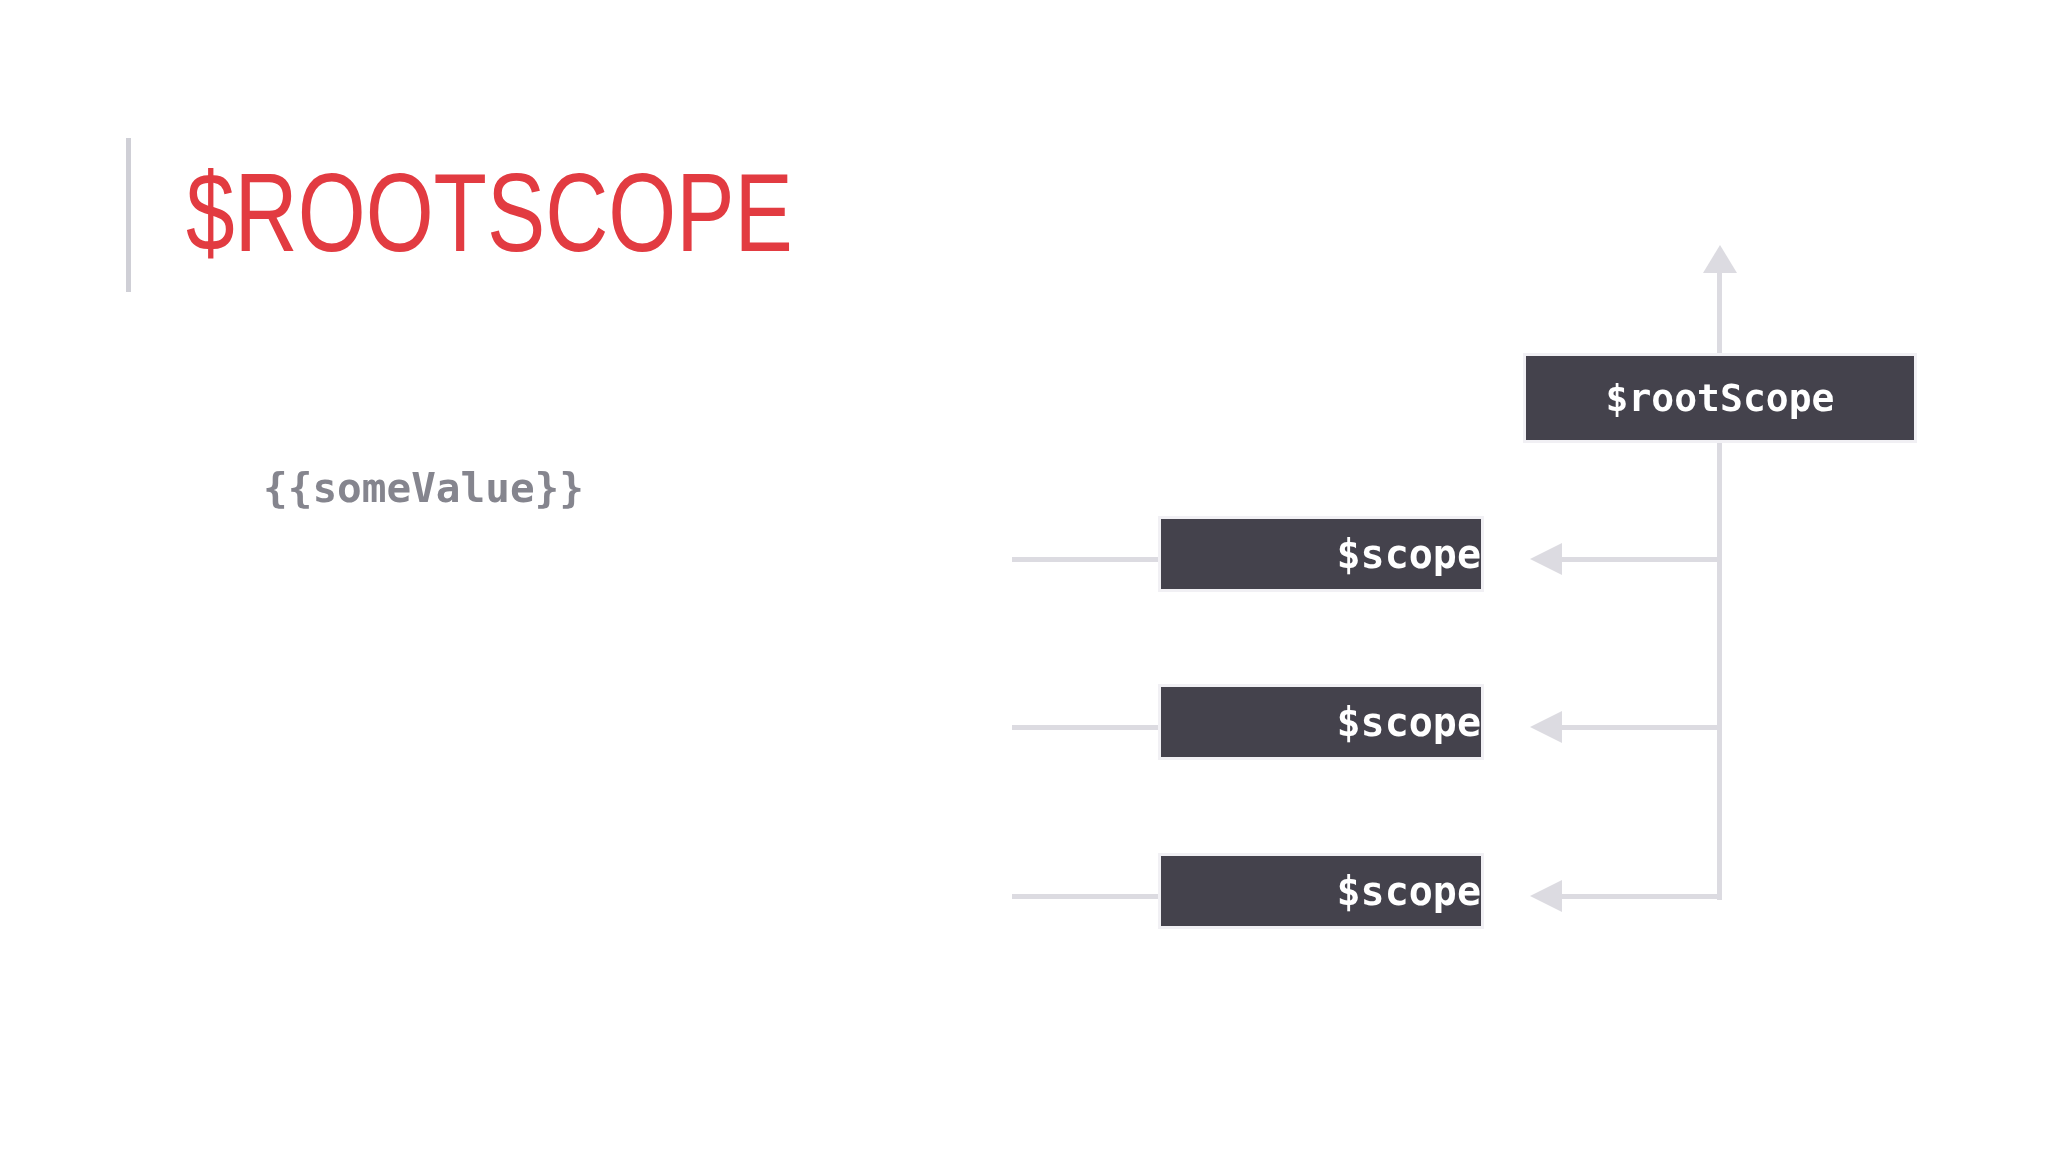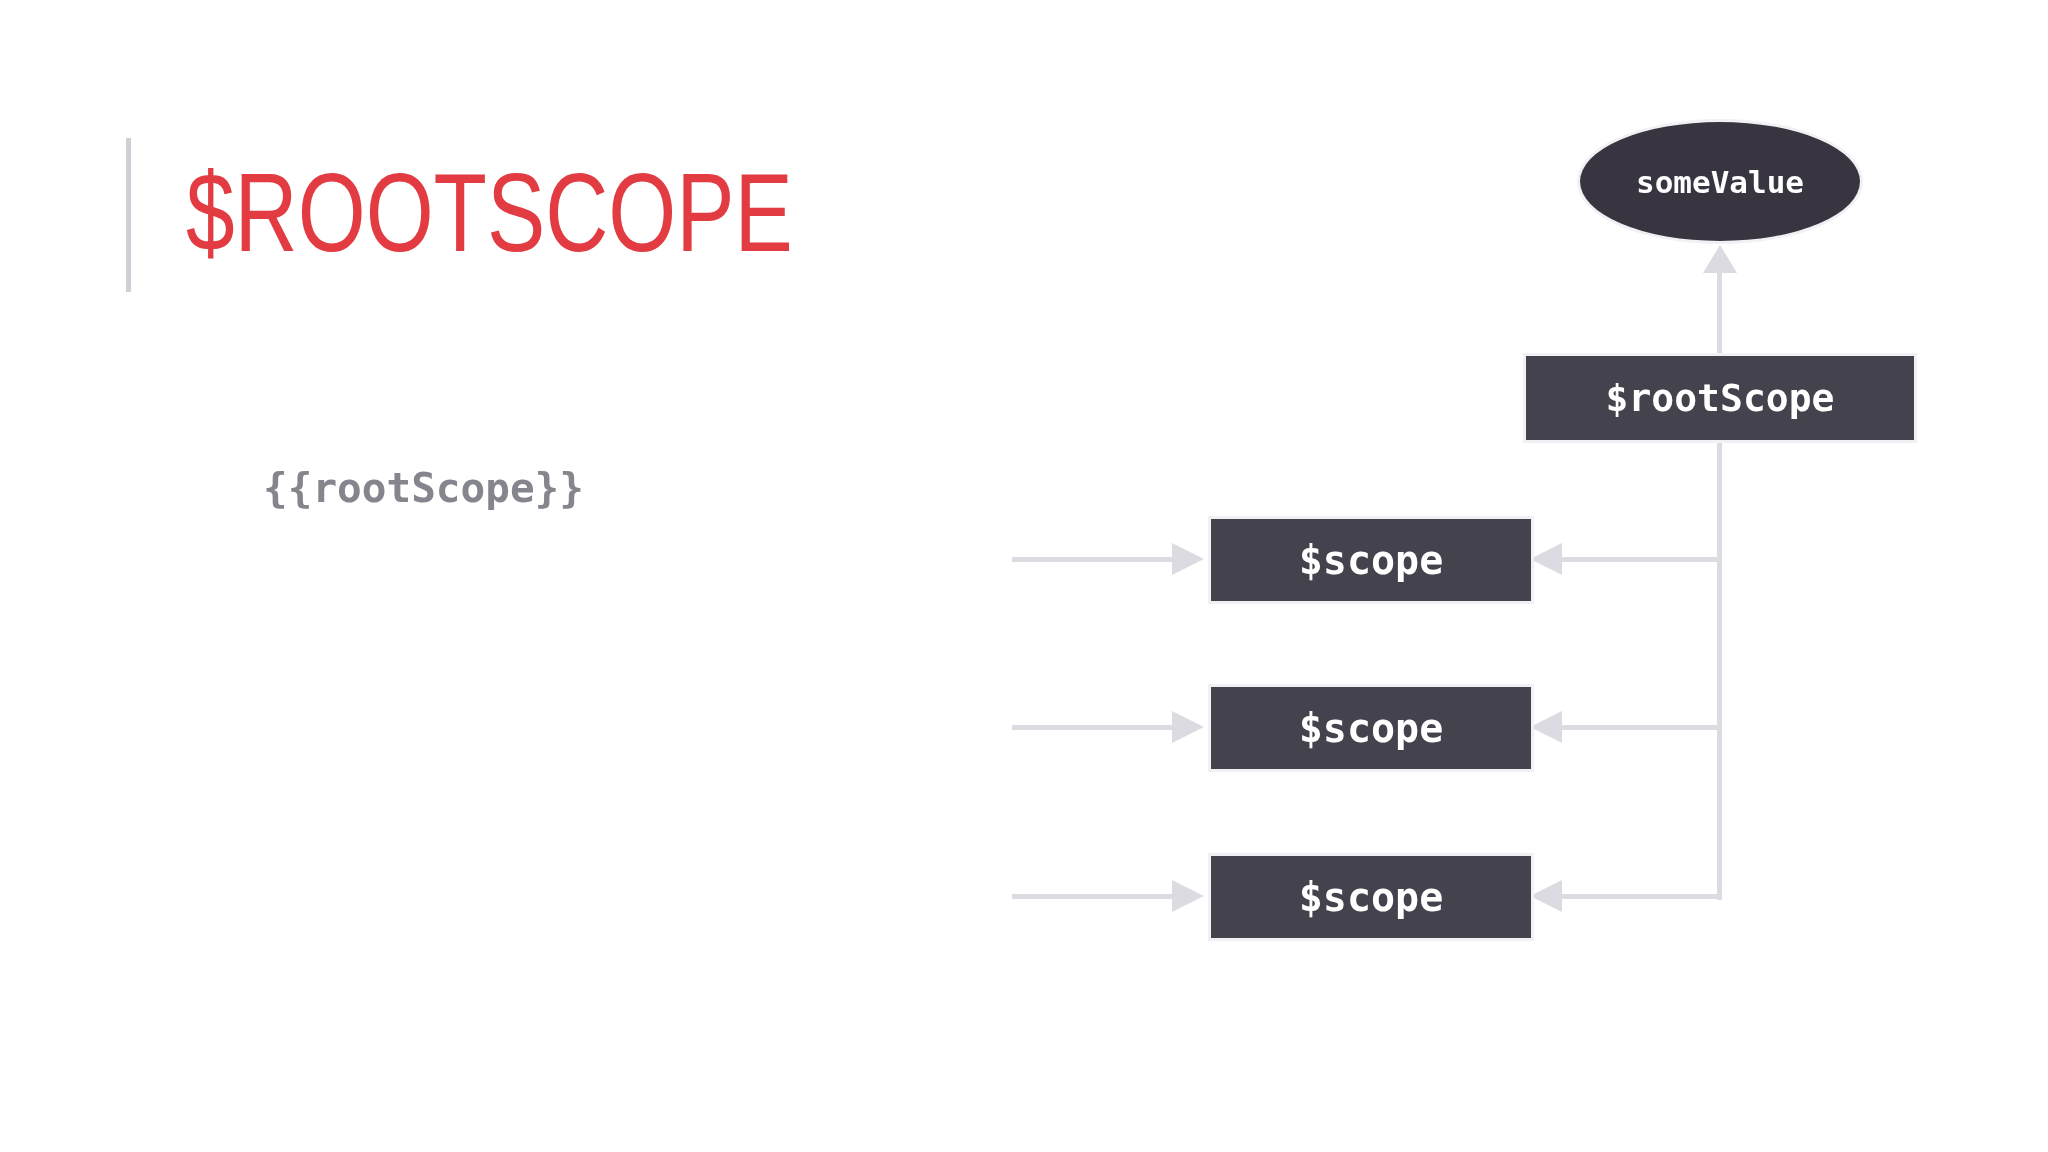--- a/index.html
+++ b/index.html
@@ -55,21 +55,21 @@
   }
   .dbox {
     position: absolute;
     border: 3px solid #f1f0f4;
     background: #44424c;
     box-sizing: border-box;
     display: flex; align-items: center; justify-content: center;
     color: #ffffff; font-weight: bold;
   }
   .rootscope-box { left: 1523px; top: 353px; width: 394px; height: 90px; font-size: 38px; }
-  .scope-box { left: 1208px; width: 326px; height: 88px; font-size: 40px; }
+  .scope-box { left: 1158px; width: 326px; height: 76px; font-size: 40px; justify-content: flex-end; }
   .scope-box.r1 { top: 516px; }
   .scope-box.r2 { top: 684px; }
   .scope-box.r3 { top: 853px; }
 
   .cline { position: absolute; background: #dcdbe1; }
   .up-line    { left: 1717px; top: 271px; width: 5px; height: 82px; }
   .trunk-line { left: 1717px; top: 443px; width: 5px; height: 457px; }
   .branch-line { left: 1558px; width: 164px; height: 5px; }
   .branch-line.r1 { top: 557px; }
   .branch-line.r2 { top: 725px; }
@@ -107,36 +107,33 @@
 </style>
 </head>
 <body>
 
 <div class="slide">
 
   <div class="accent-bar"></div>
   <div class="page-title">$ROOTSCOPE</div>
 
   <div class="code-block">
-    <div class="code-line">   {{rootScope}}</div>
+    <div class="code-line">   {{someValue}}</div>
     <div class="code-line"></div>
     <div class="code-line"></div>
     
     
     
     
     
     
     
     
   </div>
 
-  <div class="node-ellipse">
-    <span>someValue</span>
-  </div>
 
   <div class="cline up-line"></div>
   <div class="tri tri-up"></div>
 
   <div class="dbox rootscope-box">
     <span>$rootScope</span>
   </div>
 
   <div class="cline trunk-line"></div>
 

